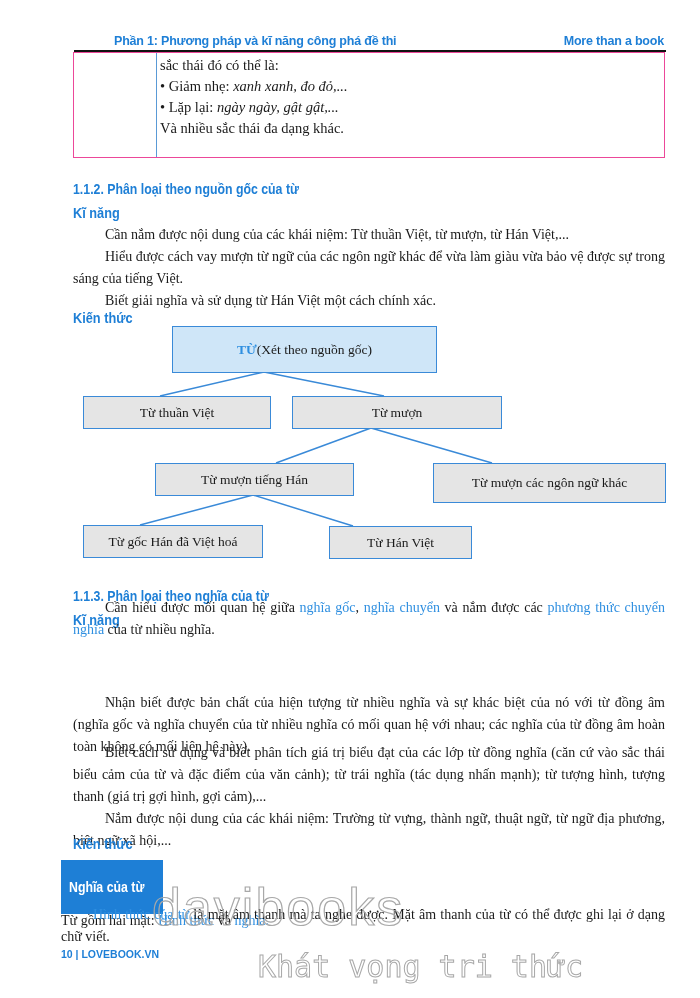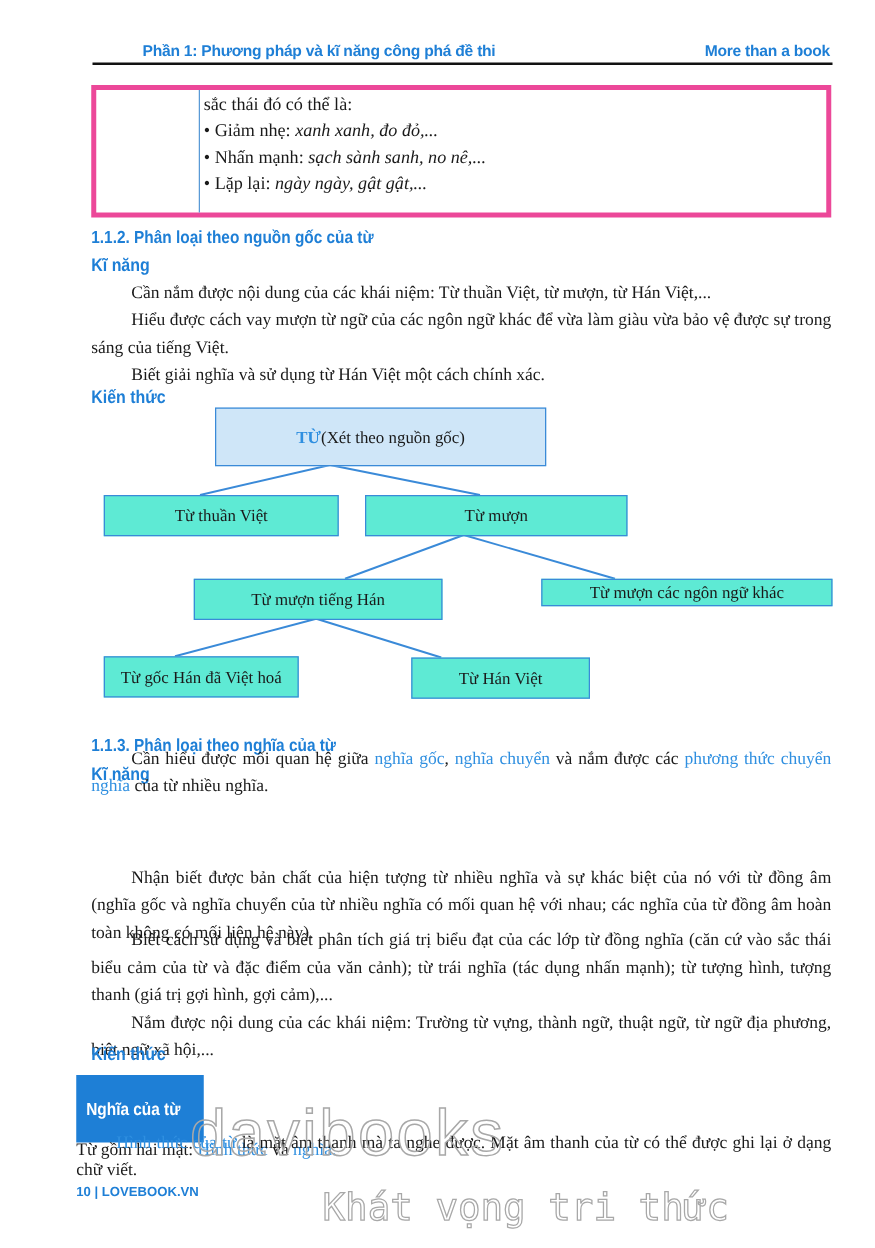--- a/index.html
+++ b/index.html
@@ -5,34 +5,34 @@
   html, body { margin:0; padding:0; }
   body {
     width:700px; height:998px; background:#ffffff; position:relative; overflow:hidden;
     font-family:"Liberation Serif", serif; color:#1a1a1a;
   }
   .hdr { position:absolute; left:74px; top:34px; width:590px; height:16px; }
   .hdr-left { position:absolute; left:0; top:0; font-family:"Liberation Sans", sans-serif; font-weight:bold; font-size:12.5px; color:#1e7fd6; letter-spacing:-0.2px;margin-left:40px; }
   .hdr-right { position:absolute; right:0; top:0; font-family:"Liberation Sans", sans-serif; font-weight:bold; font-size:12.5px; color:#1e7fd6; letter-spacing:-0.2px; }
   .hdr-rule { position:absolute; left:74px; top:50px; width:592px; height:2px; background:#111; }
 
-  .top-table { position:absolute; left:73px; top:68px; width:592px; height:106px; border:4px solid #ec4899; box-sizing:border-box; }
+  .top-table { position:absolute; left:73px; top:52px; width:592px; height:106px; border:1px solid #ec4899; box-sizing:border-box; }
   .top-table .c1 { position:absolute; left:0; top:0; width:82px; height:100%; border-right:1px solid #5a9ad6; }
   .top-table .c2 { position:absolute; left:86px; top:2px; font-size:14.5px; line-height:21px; }
   .it { font-style:italic; }
 
   .h2 { position:absolute; font-family:"Liberation Sans", sans-serif; font-weight:bold; font-size:14px; color:#1e7fd6; transform:scaleX(0.88); transform-origin:left; }
   .h3 { position:absolute; font-family:"Liberation Sans", sans-serif; font-weight:bold; font-size:14.5px; color:#1e7fd6; transform:scaleX(0.88); transform-origin:left; }
 
   .para { position:absolute; left:73px; width:592px; font-size:14px; line-height:22px; text-align:justify; }
   .para .ind { display:inline-block; width:32px; }
   .blue { color:#2f8fe0; }
 
   .diagram { position:absolute; left:0; top:0; width:700px; height:998px; pointer-events:none; }
-  .box { position:absolute; border:1.5px solid #3a8ad8; box-sizing:border-box; background:#5eead4; font-size:13.5px; display:flex; align-items:center; justify-content:center; text-align:center; }
+  .box { position:absolute; border:1.5px solid #3a8ad8; box-sizing:border-box; background:#e5e5e5; font-size:13.5px; display:flex; align-items:center; justify-content:center; text-align:center; }
   .box.root { background:#cfe6f8; flex-direction:row; line-height:18px; }
   .root-title { color:#2f8fe0; font-weight:bold; }
 
   .tag { position:absolute; left:61px; top:860px; height:22px; padding:16px 8px; background:#1e7fd6; color:#fff; font-family:"Liberation Sans", sans-serif; font-weight:bold; font-size:14px; line-height:22px; }
   .tag span { display:inline-block; transform:scaleX(0.88); transform-origin:left; }
 
   .footer { position:absolute; left:61px; top:917px; font-family:"Liberation Sans", sans-serif; font-weight:bold; font-size:10.5px; color:#1e7fd6; }
 
   .wm1 { position:absolute; left:152px; top:872px; font-family:"Liberation Sans", sans-serif; font-size:52px; color:transparent; -webkit-text-stroke:1.2px #a8a8a8; letter-spacing:2px; line-height:70px; }
   .wm2 { position:absolute; left:258px; top:950px; font-family:"DejaVu Sans Mono", monospace; font-size:30px; color:transparent; -webkit-text-stroke:1px #a8a8a8; line-height:34px; }
@@ -44,22 +44,22 @@
   <span class="hdr-left">Phần 1: Phương pháp và kĩ năng công phá đề thi</span>
   <span class="hdr-right">More than a book</span>
 </div>
 <div class="hdr-rule"></div>
 
 <div class="top-table">
   <div class="c1"></div>
   <div class="c2">
     <div>sắc thái đó có thể là:</div>
     <div><span>• Giảm nhẹ: </span><span class="it">xanh xanh, đo đỏ,...</span></div>
-    <div><span>• Nhấn mạnh: </span><span class="it">sạch sành sanh, no nê,...</span></div>
     <div><span>• Lặp lại: </span><span class="it">ngày ngày, gật gật,...</span></div>
+    <div>Và nhiều sắc thái đa dạng khác.</div>
   </div>
 </div>
 
 <div class="h2" style="left:73px; top:181px;">1.1.2. Phân loại theo nguồn gốc của từ</div>
 <div class="h3" style="left:73px; top:205px;">Kĩ năng</div>
 <div class="para" style="top:224px;"><span class="ind"></span><span>Cần nắm được nội dung của các khái niệm: Từ thuần Việt, từ mượn, từ Hán Việt,...</span></div>
 <div class="para" style="top:246px;"><span class="ind"></span><span>Hiểu được cách vay mượn từ ngữ của các ngôn ngữ khác để vừa làm giàu vừa bảo vệ được sự trong sáng của tiếng Việt.</span></div>
 <div class="para" style="top:290px;"><span class="ind"></span><span>Biết giải nghĩa và sử dụng từ Hán Việt một cách chính xác.</span></div>
 <div class="h3" style="left:73px; top:310px;">Kiến thức</div>
 
@@ -74,22 +74,22 @@
   </g>
 </svg>
 
 <div class="box root" style="left:172px; top:326px; width:265px; height:47px;">
   <span class="root-title">TỪ</span>
   <span>(Xét theo nguồn gốc)</span>
 </div>
 <div class="box" style="left:83px; top:396px; width:188px; height:33px;">Từ thuần Việt</div>
 <div class="box" style="left:292px; top:396px; width:210px; height:33px;">Từ mượn</div>
 <div class="box" style="left:155px; top:463px; width:199px; height:33px;">Từ mượn tiếng Hán</div>
-<div class="box" style="left:433px; top:463px; width:233px; height:22px;">Từ mượn các ngôn ngữ khác</div>
-<div class="box" style="left:83px; top:525px; width:156px; height:33px;">Từ gốc Hán đã Việt hoá</div>
+<div class="box" style="left:433px; top:463px; width:233px; height:40px;">Từ mượn các ngôn ngữ khác</div>
+<div class="box" style="left:83px; top:525px; width:180px; height:33px;">Từ gốc Hán đã Việt hoá</div>
 <div class="box" style="left:329px; top:526px; width:143px; height:33px;">Từ Hán Việt</div>
 
 <div class="h2" style="left:73px; top:588px;">1.1.3. Phân loại theo nghĩa của từ</div>
 <div class="h3" style="left:73px; top:612px;">Kĩ năng</div>
 <div class="para" style="top:597px;"><span class="ind"></span><span>Cần hiểu được mối quan hệ giữa </span><span class="blue">nghĩa gốc</span><span>, </span><span class="blue">nghĩa chuyển</span><span> và nắm được các </span><span class="blue">phương thức chuyển nghĩa</span><span> của từ nhiều nghĩa.</span></div>
 <div class="para" style="top:676px;margin-top:16px;"><span class="ind"></span><span>Nhận biết được bản chất của hiện tượng từ nhiều nghĩa và sự khác biệt của nó với từ đồng âm (nghĩa gốc và nghĩa chuyển của từ nhiều nghĩa có mối quan hệ với nhau; các nghĩa của từ đồng âm hoàn toàn không có mối liên hệ này).</span></div>
 <div class="para" style="top:742px;"><span class="ind"></span><span>Biết cách sử dụng và biết phân tích giá trị biểu đạt của các lớp từ đồng nghĩa (căn cứ vào sắc thái biểu cảm của từ và đặc điểm của văn cảnh); từ trái nghĩa (tác dụng nhấn mạnh); từ tượng hình, tượng thanh (giá trị gợi hình, gợi cảm),...</span></div>
 <div class="para" style="top:808px;"><span class="ind"></span><span>Nắm được nội dung của các khái niệm: Trường từ vựng, thành ngữ, thuật ngữ, từ ngữ địa phương, biệt ngữ xã hội,...</span></div>
 <div class="h3" style="left:73px; top:836px;">Kiến thức</div>
 <div class="tag"><span>Nghĩa của từ</span></div>

